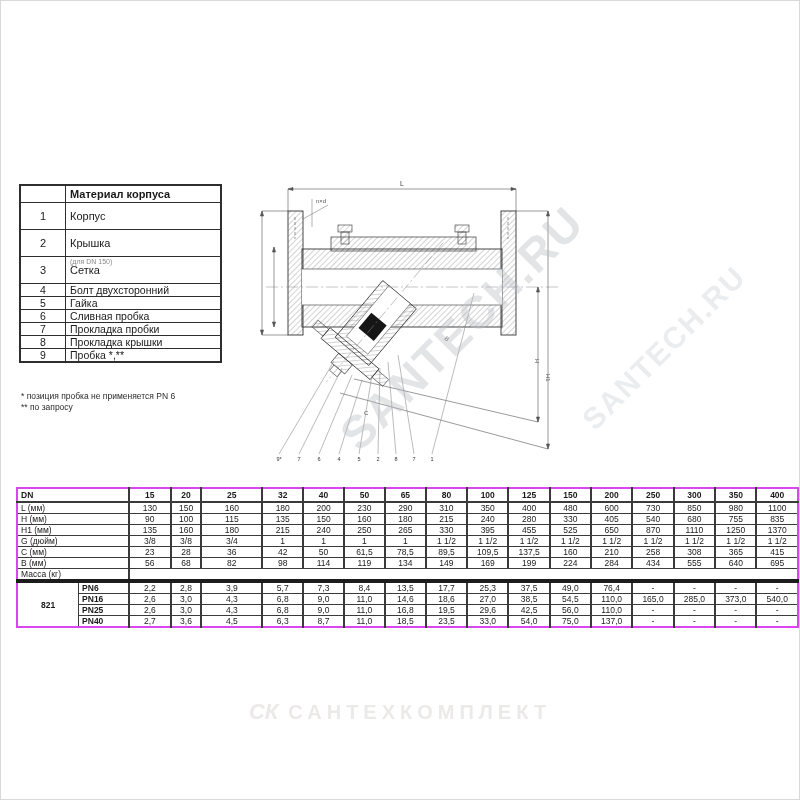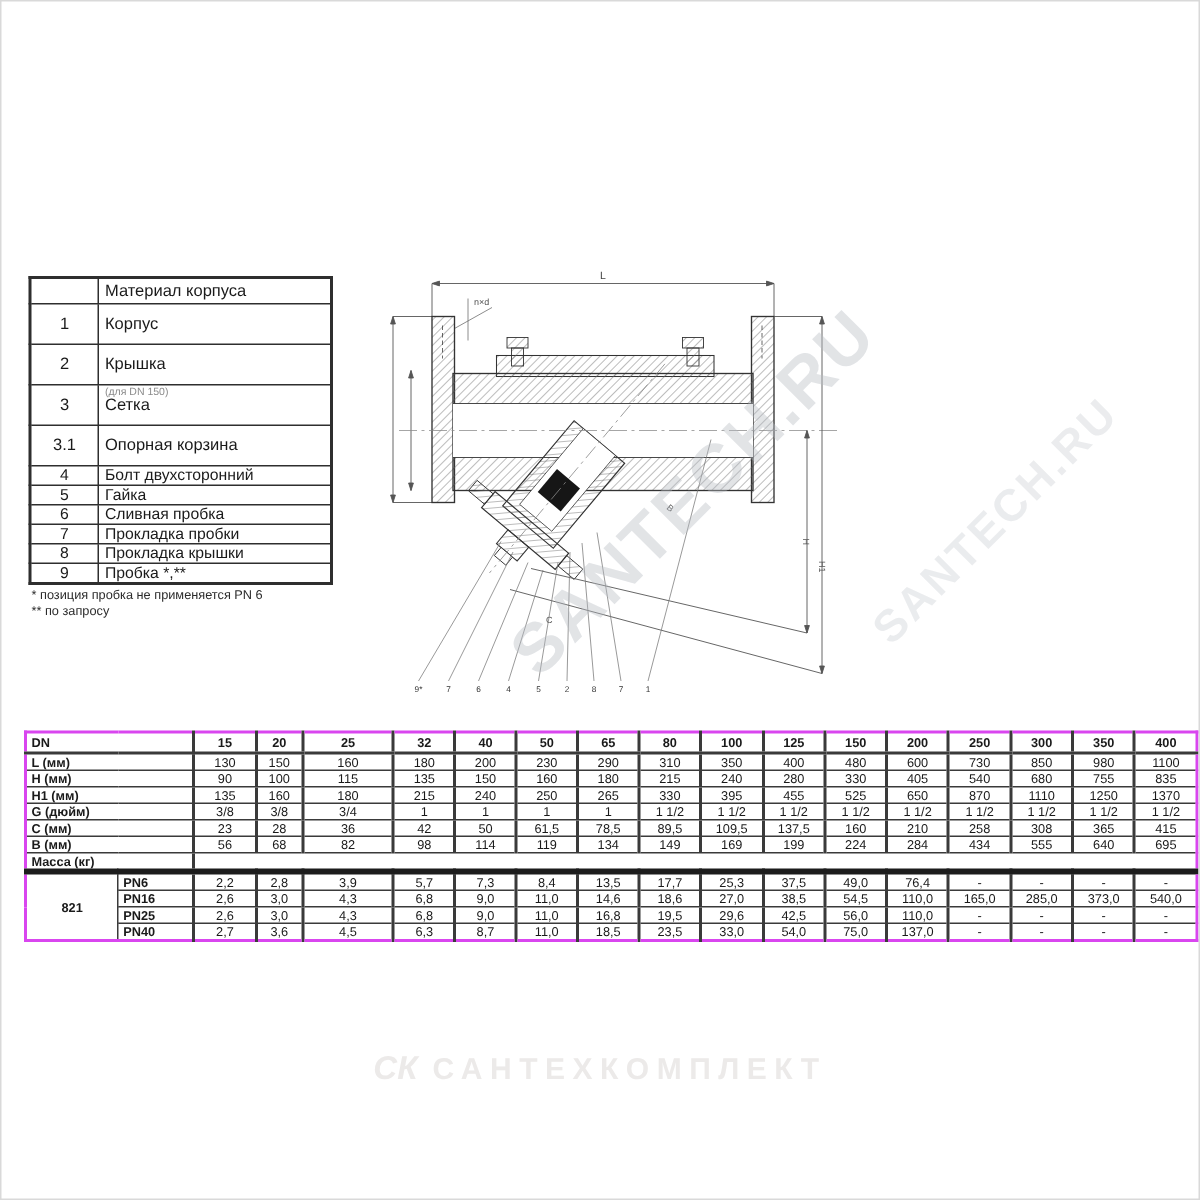--- a/index.html
+++ b/index.html
@@ -5,21 +5,21 @@
   html,body{margin:0;padding:0;background:#fff;}
   #page{position:relative;width:800px;height:800px;background:#fff;border:1px solid #d9d9d9;box-sizing:border-box;
         font-family:"Liberation Sans","DejaVu Sans",sans-serif;color:#1a1a1a;overflow:hidden;}
 
   
   #parts{position:absolute;left:18px;top:183px;border-collapse:collapse;table-layout:fixed;}
   #parts td,#parts th{border:1px solid #2e2e2e;font-size:11px;padding:0 4px;vertical-align:middle;}
   #parts{border:2px solid #2e2e2e;}
   #parts .num{width:36px;text-align:center;}
   #parts .nm{width:146px;text-align:left;}
-  #parts th{font-weight:normal;text-align:center;height:16px;margin-top:32px;}
+  #parts th{font-weight:bold;text-align:center;height:16px;margin-top:32px;}
   #parts tr.tall td{height:26px;}
   #parts tr.short td{height:11px;font-size:10.5px;}
   .overlaycell{position:relative;}
   .overlaytxt{position:absolute;left:4px;top:1px;font-size:7px;color:#8a8a8a;letter-spacing:0;}
 
   
   #footnotes{position:absolute;left:20px;top:390px;font-size:8.5px;line-height:11px;color:#2b2b2b;}
 
   
   #drawwrap{position:absolute;left:235px;top:168px;width:345px;height:312px;}
@@ -31,21 +31,21 @@
   #wm2{left:555px;top:330px;font-size:30px;opacity:.28;}
   #logo{position:absolute;left:0;right:0;top:698px;text-align:center;color:#eceae9;
         font-weight:bold;font-size:20px;letter-spacing:5px;}
   #logo .mark{font-style:italic;letter-spacing:0;margin-right:10px;font-size:22px;}
 
   
   #dims{position:absolute;left:15px;top:486px;border-collapse:collapse;table-layout:fixed;border:2px solid #d946ef;}
   #dims td{border:1px solid #3a3a3a;font-size:8.5px;text-align:center;padding:0;height:10px;line-height:10px;
            overflow:hidden;white-space:nowrap;}
   #dims td.val{border-left-width:2px;}
-  #dims td.lab{text-align:left;padding-left:3px;font-weight:bold;border-right-width:2px;}
+  #dims td.lab{text-align:left;padding-left:3px;font-weight:normal;border-right-width:2px;}
   #dims tr.hdr td{font-weight:bold;height:12px;border-bottom-width:2px;}
   #dims td.fig{font-weight:bold;text-align:center;}
   #dims td.pn{font-weight:bold;text-align:left;padding-left:3px;}
   #dims tr.massrow td{border-bottom:4px solid #1c1c1c;height:9px;}
 </style>
 </head>
 <body>
 
 <div id="page">
 
@@ -61,24 +61,20 @@
           <td class="num">1</td>
           <td class="nm">Корпус</td>
         </tr>
         <tr class="tall">
           <td class="num">2</td>
           <td class="nm">Крышка</td>
         </tr>
         <tr class="tall">
           <td class="num">3</td>
           <td class="nm overlaycell">Сетка<span class="overlaytxt">(для DN 150)</span></td>
-        </tr>
-        <tr class="tall">
-          <td class="num">3.1</td>
-          <td class="nm">Опорная корзина</td>
         </tr>
         <tr class="short">
           <td class="num">4</td>
           <td class="nm">Болт двухсторонний</td>
         </tr>
         <tr class="short">
           <td class="num">5</td>
           <td class="nm">Гайка</td>
         </tr>
         <tr class="short">

